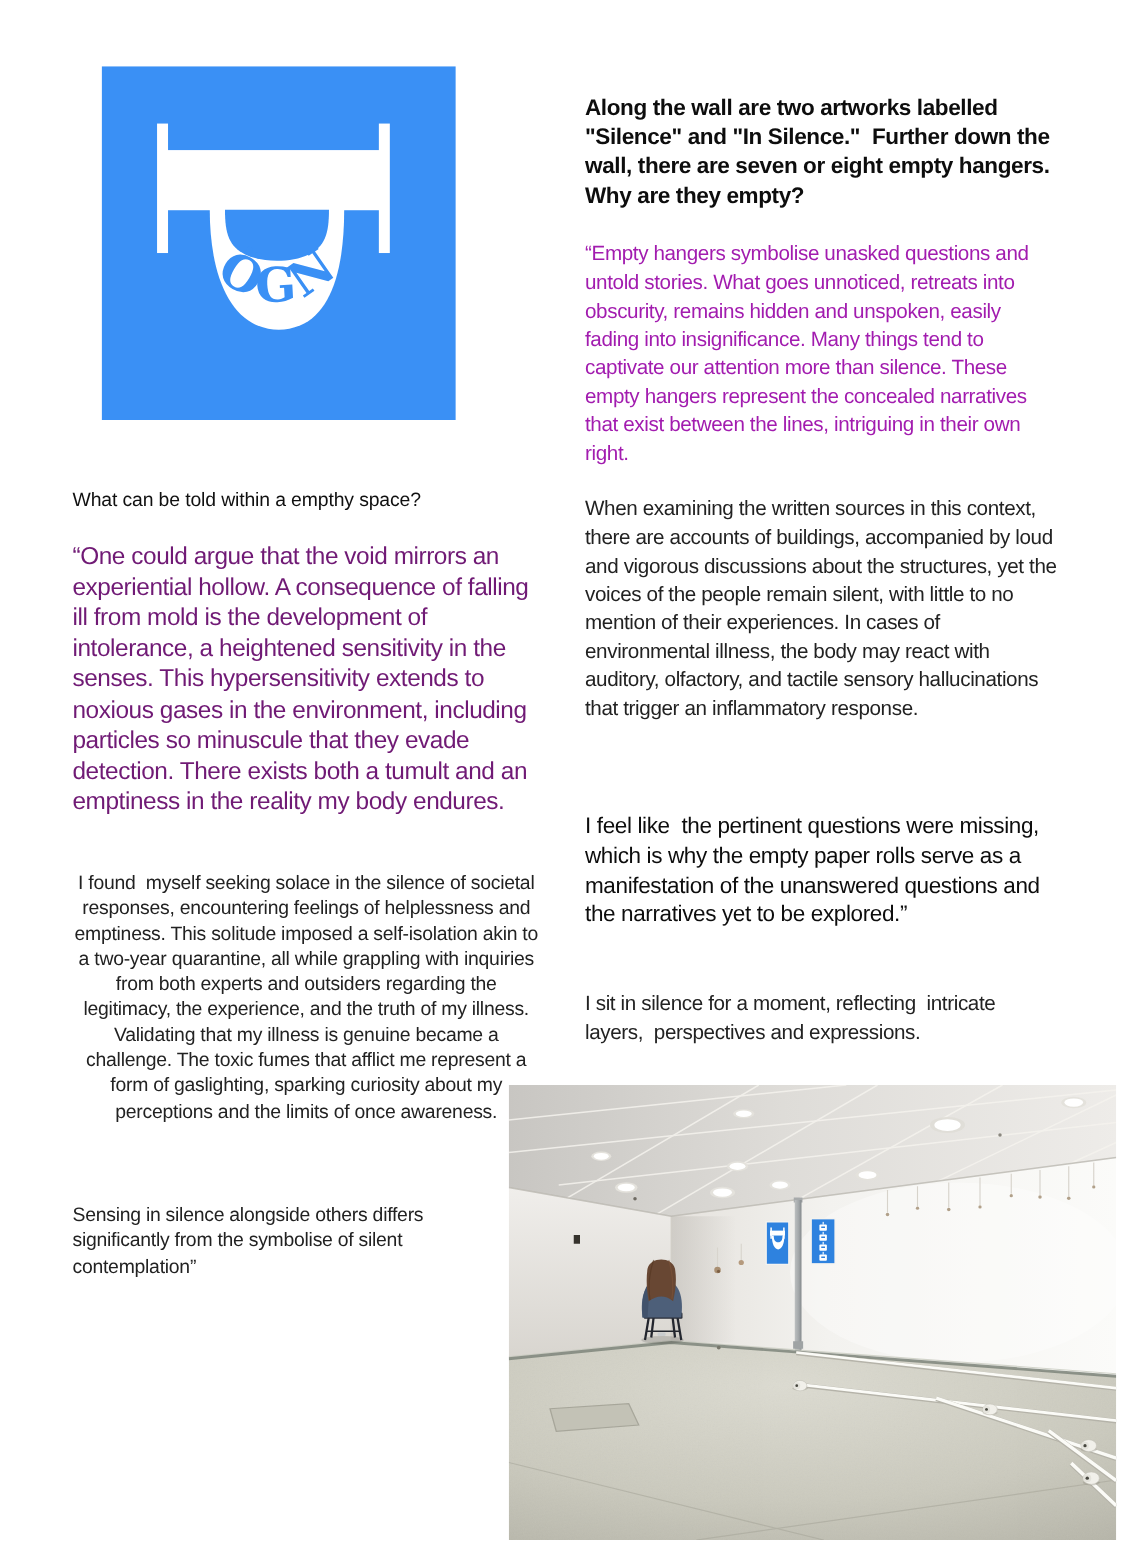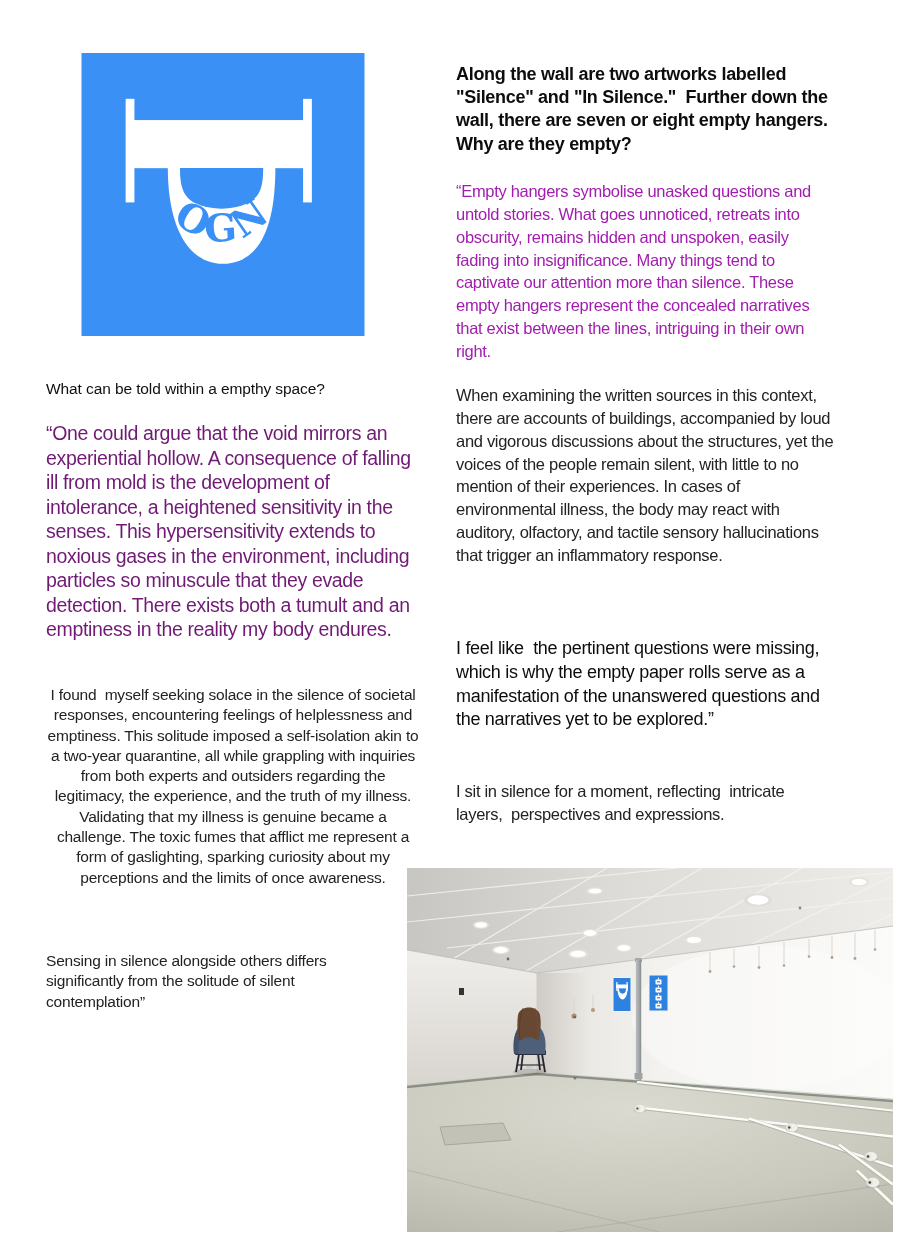--- a/index.html
+++ b/index.html
@@ -1,21 +1,21 @@
 <!DOCTYPE html>
 <html><head>
 <meta charset="utf-8">
 <style>
   html,body{margin:0;padding:0;background:#ffffff;}
   .page{
     position:relative;width:908px;height:1254px;background:#ffffff;
     font-family:"Liberation Sans",sans-serif;color:#1c1c1c;overflow:hidden;
   }
   .abs{position:absolute;}
-  .page p{margin:4px;white-space:pre-wrap;}
+  .page p{margin:16px;white-space:pre-wrap;}
   .logo{left:80px;top:53px;width:286px;height:283px;}
   .logo svg{display:block;width:100%;height:100%;}
   .lc-heading{left:42px;top:376px;width:365px;font-size:15.5px;font-weight:normal;color:#101010;letter-spacing:-0.1px;}
   .lc-big{left:42px;top:417px;width:374px;font-size:19.5px;line-height:24.5px;letter-spacing:-0.35px;color:#701a75;}
   .lc-small1{left:42px;top:681px;width:374px;font-size:15.5px;line-height:20.3px;letter-spacing:-0.2px;color:#222;text-align:center;}
   .lc-small2{left:42px;top:947px;width:340px;font-size:15.5px;line-height:20.3px;letter-spacing:-0.2px;color:#222;}
   .rc-heading{left:452px;top:59px;width:378px;font-size:18px;line-height:23.2px;font-weight:bold;color:#0d0d0d;letter-spacing:-0.3px;}
   .rc-p1{left:452px;top:176px;width:378px;font-size:16.5px;line-height:22.85px;letter-spacing:-0.3px;color:#a21caf;}
   .rc-p2{left:452px;top:380px;width:378px;font-size:16.5px;line-height:22.85px;letter-spacing:-0.3px;color:#222;}
   .rc-bold{left:452px;top:633px;width:382px;font-size:18px;line-height:23.8px;font-weight:normal;color:#0d0d0d;letter-spacing:-0.3px;}
@@ -44,21 +44,21 @@
       <text font-family="DejaVu Serif, Liberation Serif, serif" font-weight="bold" font-size="13.5" fill="#3a90f5" letter-spacing="1.5">
         <textPath href="#ognArc" startOffset="50%" text-anchor="middle">ÖGN</textPath>
       </text>
     </svg>
   </div>
 
   <div>
     <p class="abs lc-heading">What can be told within a empthy space?</p>
     <p class="abs lc-big">“One could argue that the void mirrors an experiential hollow. A consequence of falling ill from mold is the development of intolerance, a heightened sensitivity in the senses. This hypersensitivity extends to noxious gases in the environment, including particles so minuscule that they evade detection. There exists both a tumult and an emptiness in the reality my body endures.</p>
     <p class="abs lc-small1">I found  myself seeking solace in the silence of societal responses, encountering feelings of helplessness and emptiness. This solitude imposed a self-isolation akin to a two-year quarantine, all while grappling with inquiries from both experts and outsiders regarding the legitimacy, the experience, and the truth of my illness. Validating that my illness is genuine became a challenge. The toxic fumes that afflict me represent a form of gaslighting, sparking curiosity about my perceptions and the limits of once awareness.</p>
-    <p class="abs lc-small2">Sensing in silence alongside others differs significantly from the solitude of silent contemplation”</p>
+    <p class="abs lc-small2">Sensing in silence alongside others differs significantly from the symbolise of silent contemplation”</p>
   </div>
 
   <div>
     <p class="abs rc-heading">Along the wall are two artworks labelled "Silence" and "In Silence."  Further down the wall, there are seven or eight empty hangers.  Why are they empty?</p>
     <p class="abs rc-p1">“Empty hangers symbolise unasked questions and untold stories. What goes unnoticed, retreats into obscurity, remains hidden and unspoken, easily fading into insignificance. Many things tend to captivate our attention more than silence. These empty hangers represent the concealed narratives that exist between the lines, intriguing in their own right.</p>
     <p class="abs rc-p2">When examining the written sources in this context, there are accounts of buildings, accompanied by loud and vigorous discussions about the structures, yet the voices of the people remain silent, with little to no mention of their experiences. In cases of environmental illness, the body may react with auditory, olfactory, and tactile sensory hallucinations that trigger an inflammatory response.</p>
     <p class="abs rc-bold">I feel like  the pertinent questions were missing, which is why the empty paper rolls serve as a manifestation of the unanswered questions and the narratives yet to be explored.”</p>
     <p class="abs rc-close">I sit in silence for a moment, reflecting  intricate layers,  perspectives and expressions.</p>
   </div>
 

